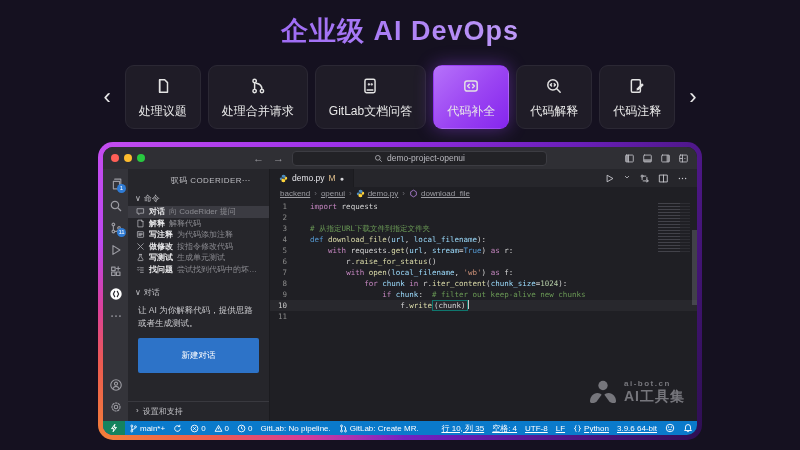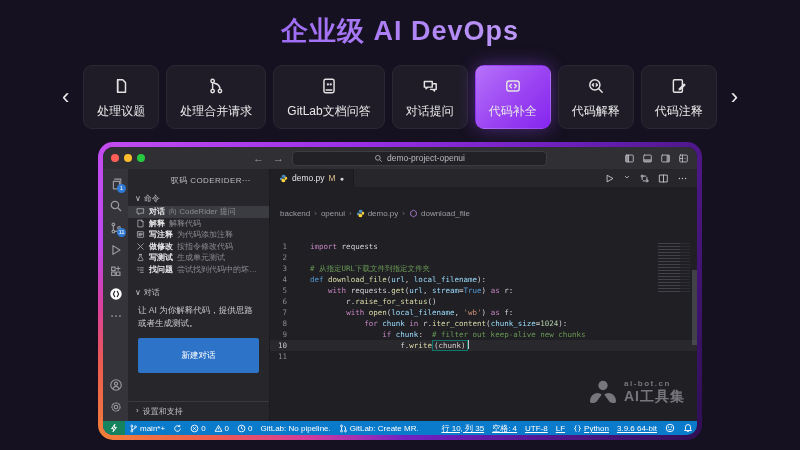--- a/index.html
+++ b/index.html
@@ -66,28 +66,28 @@
   .cmd .ci { color:#b9b9bf; display:flex; }
   .cmd .cn { color:#e8e8ea; font-weight:bold; }
   .cmd .cd { color:#8b8b91; overflow:hidden; text-overflow:ellipsis; }
   .sb-chat-section { margin-top:10px; }
   .sb-blurb { padding:4px 10px 2px; font-size:8.5px; line-height:1.55; color:#c9c9cd; }
   .sb-btn { margin:6px 10px 0; height:35px; background:#2d73c8; border:none; border-radius:2px; color:#fff; font-size:8.5px; font-family:inherit; cursor:pointer; }
   .sb-fill { flex:1; }
   .sb-footer { border-top:1px solid #39393f; padding:4px 8px; display:flex; gap:4px; color:#c5c5c9; cursor:pointer; }
 
   
-  .editor { flex:1; position:relative; background:#1f1f24; display:flex; flex-direction:column; min-width:0;gap:20px; }
+  .editor { flex:1; position:relative; background:#1f1f24; display:flex; flex-direction:column; min-width:0; }
   .tabbar { height:18px; flex:0 0 18px; background:#26262b; display:flex; align-items:center; }
   .tab { height:100%; background:#1f1f24; display:flex; align-items:center; gap:4px; padding:0 9px; font-size:8.5px; color:#e4e4e8; border-right:1px solid #1b1b1f; cursor:pointer; }
   .tab .mod { color:#e2c08d; }
   .tab .dot { color:#d6d6da; font-size:7px; }
   .ed-actions { margin-left:auto; display:flex; gap:8px; padding-right:9px; color:#c9c9cf; }
   .crumbs { height:13px; flex:0 0 13px; display:flex; align-items:center; gap:4px; padding-left:10px; font-size:8px; color:#9d9da3; }
-  .crumb { display:flex; align-items:center; gap:3px; cursor:pointer; }
+  .crumb { display:flex; align-items:center; gap:3px; cursor:pointer;text-decoration:underline; }
   .crumb-sep { color:#6d6d73; }
 
   .codearea { flex:1; position:relative; font-family:"DejaVu Sans Mono","Liberation Mono",monospace; font-size:7.5px; padding-top:1px; }
   .cline { display:flex; height:11px; line-height:11px; }
   .cline .ln { width:24px; flex:0 0 24px; text-align:right; padding-right:7px; color:#8a8a8a; }
   .cline .lc { white-space:pre; color:#d4d4d4;margin-left:16px; }
   .cline.current { background:rgba(255,255,255,.045); }
   .cline.current .ln { color:#cccccc; }
   .tk-k { color:#c586c0; } .tk-d { color:#569cd6; } .tk-f { color:#dcdcaa; }
   .tk-v { color:#9cdcfe; } .tk-s { color:#ce9178; } .tk-n { color:#b5cea8; }
@@ -146,29 +146,20 @@
       <div class="card">
         <span class="ic">
           <svg width="18" height="18" viewBox="0 0 16 16" fill="none" stroke="currentColor" stroke-width="1.3" stroke-linecap="round" stroke-linejoin="round">
             <rect x="3.5" y="2" width="9" height="12" rx="1.5"></rect>
             <path d="M5.5 11.5h5"></path>
             <circle cx="7" cy="6.5" r=".4" fill="currentColor"></circle>
             <circle cx="9.5" cy="6.5" r=".4" fill="currentColor"></circle>
           </svg>
         </span>
         <span class="lbl">GitLab文档问答</span>
-      </div>
-      <div class="card">
-        <span class="ic">
-          <svg width="18" height="18" viewBox="0 0 16 16" fill="none" stroke="currentColor" stroke-width="1.3" stroke-linecap="round" stroke-linejoin="round">
-            <path d="M3 4h7v5H6l-1.5 1.5V9H3z"></path>
-            <path d="M11 6h2.5v5H12v1.5L10.5 11H8.5"></path>
-          </svg>
-        </span>
-        <span class="lbl">对话提问</span>
       </div>
       <div class="card active">
         <span class="ic">
           <svg width="18" height="18" viewBox="0 0 16 16" fill="none" stroke="currentColor" stroke-width="1.3" stroke-linecap="round" stroke-linejoin="round">
             <rect x="2.5" y="3.5" width="11" height="9" rx="2"></rect>
             <path d="M6.5 6.5 5 8l1.5 1.5M9.5 6.5 11 8 9.5 9.5"></path>
           </svg>
         </span>
         <span class="lbl">代码补全</span>
       </div>

